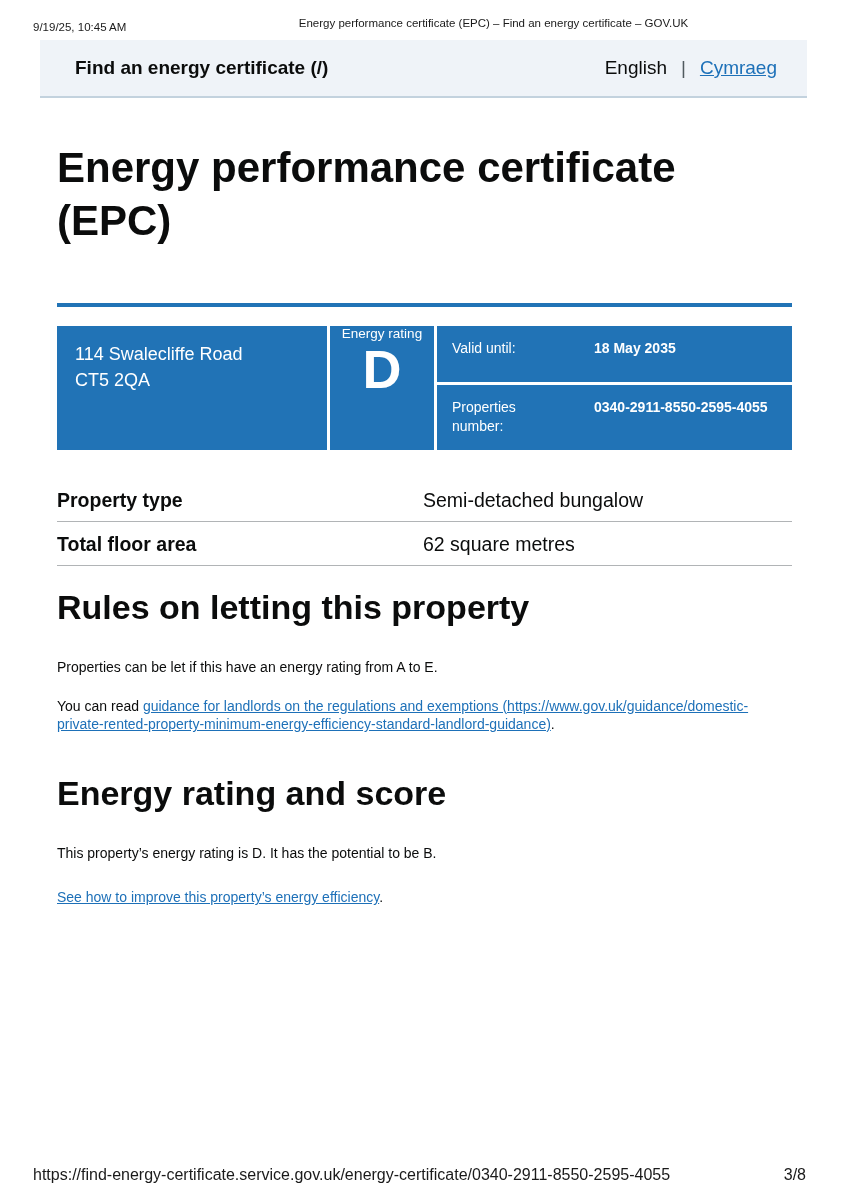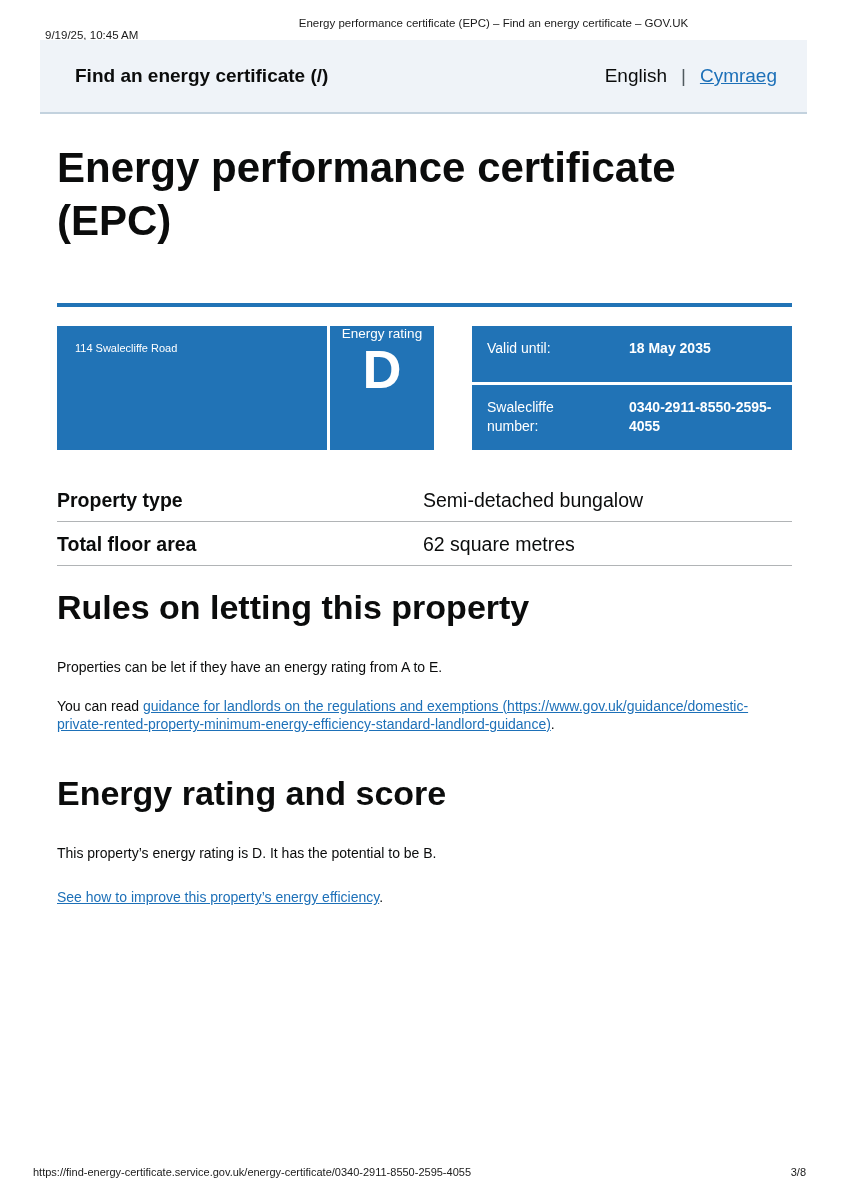--- a/index.html
+++ b/index.html
@@ -2,51 +2,51 @@
 <html style="--brand-blue: #2173b6; --link-blue: #1d70b8; --header-bg: #eff3f8; --header-border: #c3d2de; --table-border: #b1b4b6;"><head>
 <meta charset="utf-8">
 <style>
   html,body{margin:0;padding:0;}
   body{
     width:847px;height:1200px;background:#ffffff;position:relative;
     font-family:"Liberation Sans", sans-serif;color:#0b0c0c;overflow:hidden;
   }
   
   .meta-row{position:absolute;top:17px;left:0;right:0;height:14px;font-size:11.5px;color:#1a1a1a;}
-  .meta-date{position:absolute;left:33px;top:12px;white-space:nowrap;margin-left:12px;}
+  .meta-date{position:absolute;left:33px;top:4px;white-space:nowrap;}
   .meta-doc-title{position:absolute;left:140px;right:0;top:0;text-align:center;white-space:nowrap;}
-  .print-footer{position:absolute;left:0;right:0;top:1166px;height:14px;font-size:11px;color:#1a1a1a;}
+  .print-footer{position:absolute;left:0;right:0;top:1166px;height:14px;font-size:16px;color:#1a1a1a;}
   .footer-url{position:absolute;left:33px;top:0;white-space:nowrap;}
   .footer-page{position:absolute;right:41px;top:0;}
 
   
   .site-header{
-    position:absolute;left:40px;right:40px;top:40px;height:74px;box-sizing:border-box;
+    position:absolute;left:40px;right:40px;top:40px;height:58px;box-sizing:border-box;
     background:var(--header-bg,#eff3f8);border-bottom:2px solid var(--header-border,#c3d2de);
     display:flex;align-items:center;justify-content:space-between;padding:0 30px 0 35px;
   }
   .service-name{font-size:19px;font-weight:bold;color:#0b0c0c;text-decoration:none;}
   .lang-switch{font-size:19px;display:flex;align-items:center;gap:14px;}
   .lang-divider{color:#505a5f;font-weight:400;}
   .lang-link{color:var(--link-blue,#1d70b8);text-decoration:underline;cursor:pointer;}
 
   
   .content{position:absolute;left:57px;top:100px;width:735px;}
   h1.page-title{font-size:42px;line-height:1.25;font-weight:bold;margin:42px 0 0;letter-spacing:0;}
   .blue-rule{height:4px;background:var(--brand-blue,#2173b6);margin-top:56px;}
 
   
   .summary-box{margin-top:19px;height:124px;display:flex;gap:3px;}
   .cell{background:var(--brand-blue,#2173b6);color:#ffffff;box-sizing:border-box;}
-  .box-address{flex:0 0 270px;padding:15px 18px;font-size:11px;line-height:1.45;}
+  .box-address{flex:0 0 270px;padding:15px 18px;font-size:18px;line-height:1.45;}
   .box-rating{flex:0 0 104px;text-align:center;}
   .rating-label{font-size:13.5px;}
   .rating-value{font-size:54px;font-weight:bold;line-height:1.0;margin-top:1px;}
   .box-right{flex:1;display:flex;flex-direction:column;gap:3px;background:transparent;}
-  .box-row{flex:1;display:flex;padding:13px 15px;font-size:14px;line-height:1.4;margin-left:35px;}
+  .box-row{flex:1;display:flex;padding:13px 15px;font-size:14px;line-height:1.4;}
   .box-row .lbl{width:90px;margin-right:52px;flex:0 0 auto;}
   .box-row .val{font-weight:bold;flex:1;}
 
   
   .facts{margin-top:28px;}
   .fact-row{display:flex;align-items:flex-start;padding:11px 0 9px;border-bottom:1px solid var(--table-border,#b1b4b6);}
   .fact-label{flex:0 0 366px;font-size:19.5px;font-weight:bold;}
   .fact-value{font-size:19.5px;}
 
   
@@ -76,50 +76,51 @@
 
 <div class="content">
 
   <h1 class="page-title">Energy performance certificate (EPC)</h1>
 
   <div class="blue-rule"></div>
 
   <div class="summary-box">
     <div class="cell box-address">
       <div>114 Swalecliffe Road</div>
+      <div>CT5 2QA</div>
     </div>
     <div class="cell box-rating">
       <div class="rating-label">Energy rating</div>
       <div class="rating-value">D</div>
     </div>
     <div class="box-right">
       <div class="cell box-row">
         <span class="lbl">Valid until:</span>
         <span class="val">18 May 2035</span>
       </div>
       <div class="cell box-row">
-        <span class="lbl">Swalecliffe number:</span>
+        <span class="lbl">Properties number:</span>
         <span class="val">0340-2911-8550-2595-4055</span>
       </div>
     </div>
   </div>
 
   <div class="facts">
     <div class="fact-row">
       <span class="fact-label">Property type</span>
       <span class="fact-value">Semi-detached bungalow</span>
     </div>
     <div class="fact-row">
       <span class="fact-label">Total floor area</span>
       <span class="fact-value">62 square metres</span>
     </div>
   </div>
 
   <h2 class="section-heading">Rules on letting this property</h2>
-  <p class="body-text">Properties can be let if they have an energy rating from A to E.</p>
+  <p class="body-text">Properties can be let if this have an energy rating from A to E.</p>
   <p class="body-text tight"><span>You can read </span><a class="inline-link">guidance for landlords on the regulations and exemptions (https://www.gov.uk/guidance/domestic-private-rented-property-minimum-energy-efficiency-standard-landlord-guidance)</a><span>.</span></p>
 
   <h2 class="section-heading second">Energy rating and score</h2>
   <p class="body-text">This property’s energy rating is D. It has the potential to be B.</p>
   <p class="body-text link-para"><a class="inline-link">See how to improve this property’s energy efficiency</a><span>.</span></p>
 
 </div>
 
 <div class="print-footer">
   <span class="footer-url">https://find-energy-certificate.service.gov.uk/energy-certificate/0340-2911-8550-2595-4055</span>

